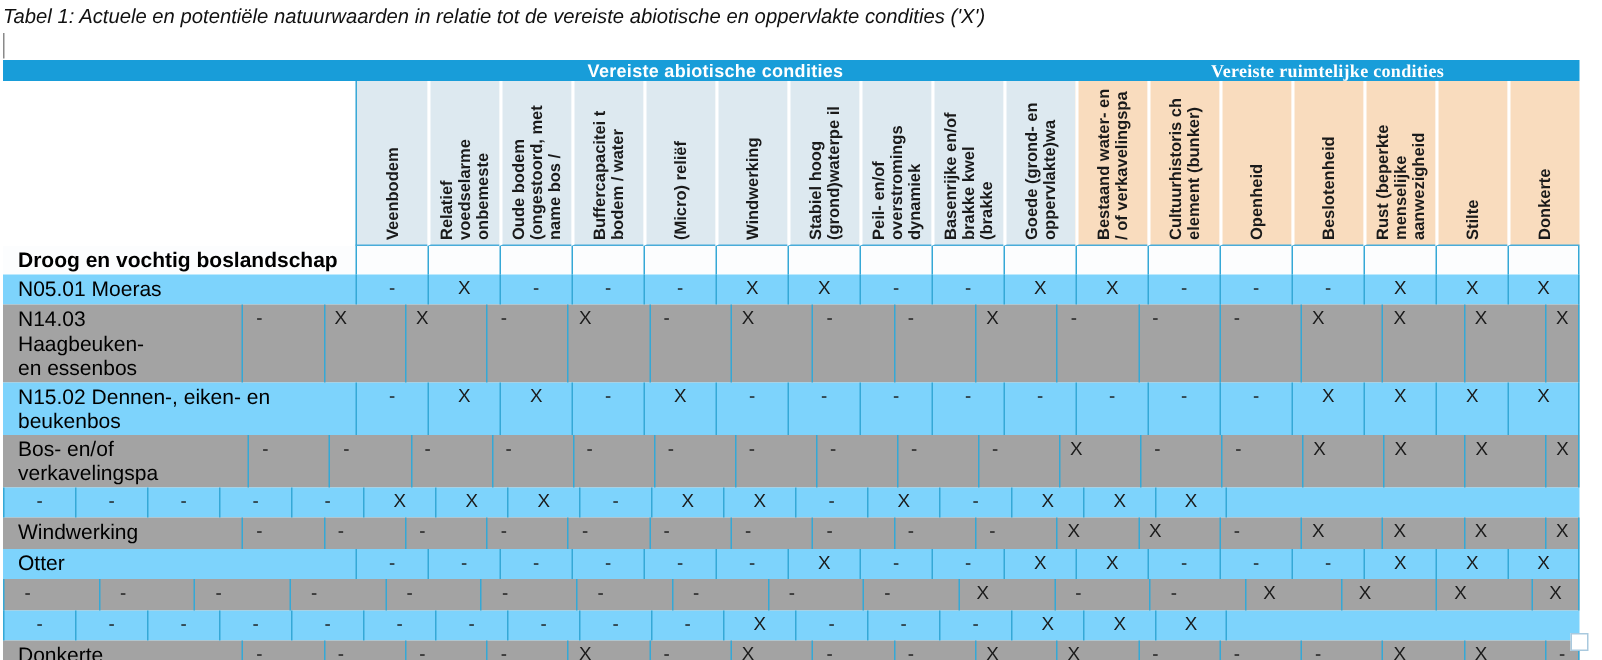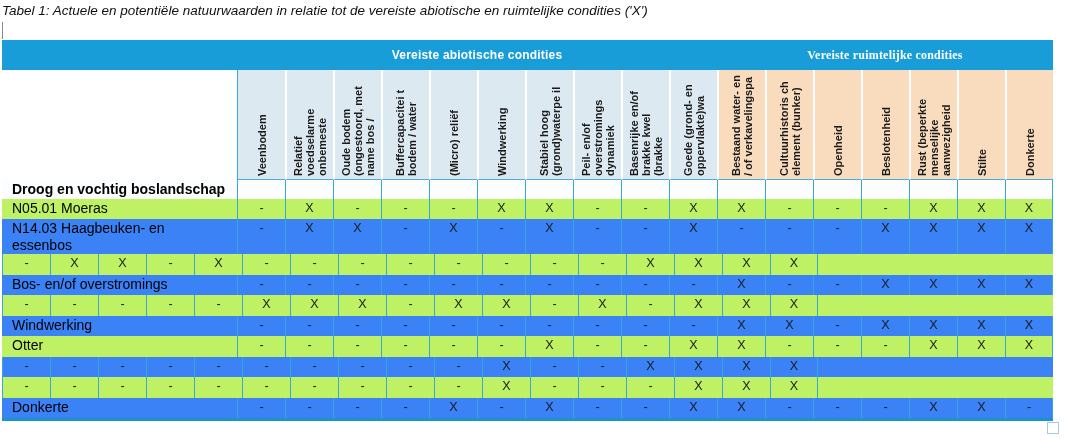--- a/index.html
+++ b/index.html
@@ -1,55 +1,55 @@
 <!DOCTYPE html>
 <html><head>
 <meta charset="utf-8">
 <style>
   html,body{margin:0;padding:0;background:#ffffff;}
   .page{position:relative;width:1068px;height:440px;background:#ffffff;overflow:hidden;
         font-family:"Liberation Sans", sans-serif;color:#1a1a1a;}
   .doc-title{position:absolute;top:3px;left:2px;font-style:italic;font-size:13.5px;color:#111;white-space:nowrap;}
   .text-caret{position:absolute;top:22px;left:2px;width:1px;height:17px;background:#8a8a8a;}
   .nv-table{position:absolute;top:40px;left:2px;width:1051px;}
-  .group-band{display:flex;height:30px;background:#189dd9;}
+  .group-band{display:flex;height:14px;background:#189dd9;}
   .group-spacer{width:235px;}
   .group-cell{display:flex;align-items:center;justify-content:center;color:#ffffff;
               font-weight:bold;font-size:12px;letter-spacing:.2px;}
   .header-row{display:flex;background:#ffffff;}
   .hlabel{width:235px;box-sizing:border-box;height:110px;background:#ffffff;}
   .hcell{width:48px;height:110px;box-sizing:border-box;display:flex;justify-content:center;
          border-left:2px solid #ffffff;border-bottom:1px solid #49acd9;overflow:hidden;}
   .hcell.first{border-left:1px solid #3aa9d8;}
   .hcell.abiotic{background:#dde9f0;}
   .hcell.spatial{background:#f9dcbe;}
   .hcell span{writing-mode:vertical-rl;transform:rotate(180deg);height:104px;
               font-size:11px;font-weight:bold;line-height:12px;color:#1a1a1a;
               padding:3px 0 2px 0;word-break:normal;}
   .t-body{border-bottom:3px solid #1d94c6;}
-  .row{display:flex;min-height:20.5px;background:#bef264;}
-  .row.pale{background:#3b82f6;}
+  .row{display:flex;min-height:20.5px;background:#7dd3fc;}
+  .row.pale{background:#a3a3a3;gap:32px;}
   .row.section{min-height:17px;background:#fcfdfe;}
   .rlabel{width:235px;box-sizing:border-box;padding:1px 28px 1px 10px;
           font-size:14px;line-height:16.5px;color:#000;}
   .section .rlabel{font-weight:bold;font-size:14px;padding-right:0;width:235px;white-space:nowrap;}
   .cell{width:48px;box-sizing:border-box;border-left:1px solid #35a8d6;
         display:flex;justify-content:center;align-items:flex-start;
         font-size:12.5px;line-height:15px;padding-top:2px;color:#1a1a1a;}
   .cell:last-child{border-right:1px solid #35a8d6;}
   .word-caret{display:inline-block;width:1px;height:13px;background:#000;
               vertical-align:-2px;margin-left:1px;}
   .resize-handle{position:absolute;left:1047px;top:422px;width:10px;height:10px;
                  background:#ffffff;border:1px solid #a9c9de;}
 </style>
 </head>
 <body>
 
 <div class="page">
-  <div class="doc-title">Tabel 1: Actuele en potentiële natuurwaarden in relatie tot de vereiste abiotische en ruimtelijke condities ('X')</div>
+  <div class="doc-title">Tabel 1: Actuele en potentiële natuurwaarden in relatie tot de vereiste abiotische en oppervlakte condities ('X')</div>
   <div class="text-caret"></div>
 
   <div class="nv-table">
     <div class="group-band">
       <div class="group-spacer"></div>
       <div class="group-cell" id="group-abiotic" style="width: 480px;">Vereiste abiotische condities</div>
       <div class="group-cell" id="group-spatial" style="width: 336px; font-family: Liberation Serif, serif;">Vereiste ruimtelijke condities</div>
     </div>
     <div class="header-row" id="header-row">
         <div class="hlabel"></div>
@@ -160,40 +160,41 @@
           <div class="cell">X</div>
           <div class="cell">-</div>
           <div class="cell">-</div>
           <div class="cell">-</div>
           <div class="cell">X</div>
           <div class="cell">X</div>
           <div class="cell">X</div>
           <div class="cell">X</div>
         </div>
         <div class="row">
-          <div class="cell">-</div>
-          <div class="cell">X</div>
-          <div class="cell">X</div>
-          <div class="cell">-</div>
-          <div class="cell">X</div>
-          <div class="cell">-</div>
-          <div class="cell">-</div>
-          <div class="cell">-</div>
-          <div class="cell">-</div>
-          <div class="cell">-</div>
-          <div class="cell">-</div>
-          <div class="cell">-</div>
-          <div class="cell">-</div>
-          <div class="cell">X</div>
-          <div class="cell">X</div>
-          <div class="cell">X</div>
-          <div class="cell">X</div>
-        </div>
-        <div class="row pale">
-          <div class="rlabel">Bos- en/of overstromings</div>
+          <div class="rlabel">N15.02 Dennen-, eiken- en beukenbos</div>
+          <div class="cell">-</div>
+          <div class="cell">X</div>
+          <div class="cell">X</div>
+          <div class="cell">-</div>
+          <div class="cell">X</div>
+          <div class="cell">-</div>
+          <div class="cell">-</div>
+          <div class="cell">-</div>
+          <div class="cell">-</div>
+          <div class="cell">-</div>
+          <div class="cell">-</div>
+          <div class="cell">-</div>
+          <div class="cell">-</div>
+          <div class="cell">X</div>
+          <div class="cell">X</div>
+          <div class="cell">X</div>
+          <div class="cell">X</div>
+        </div>
+        <div class="row pale">
+          <div class="rlabel">Bos- en/of verkavelingspa</div>
           <div class="cell">-</div>
           <div class="cell">-</div>
           <div class="cell">-</div>
           <div class="cell">-</div>
           <div class="cell">-</div>
           <div class="cell">-</div>
           <div class="cell">-</div>
           <div class="cell">-</div>
           <div class="cell">-</div>
           <div class="cell">-</div>

